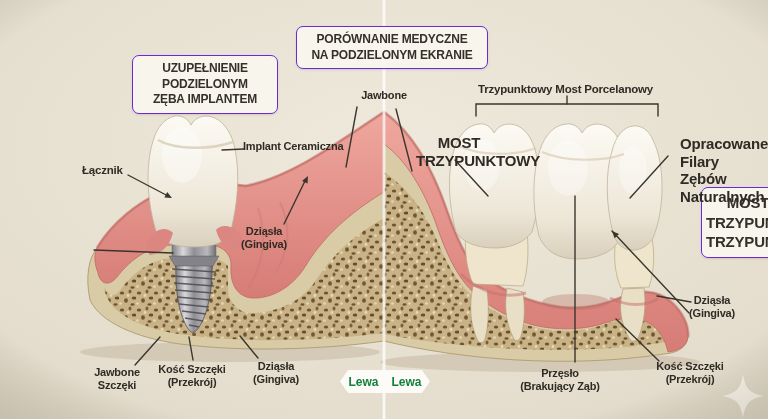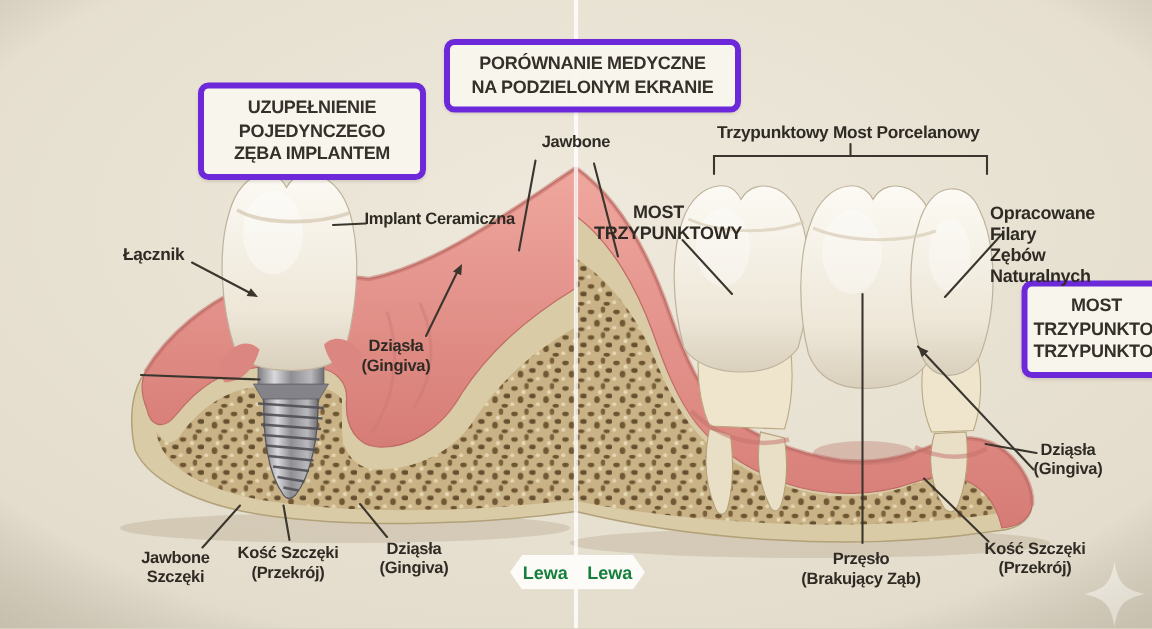--- a/index.html
+++ b/index.html
@@ -3,23 +3,23 @@
 <meta charset="utf-8">
 <style>
   html,body{margin:0;padding:0;background:#cfc8b8;}
   .stage{position:relative;width:768px;height:419px;overflow:hidden;
          font-family:"Liberation Sans",sans-serif;background:#e7e1d3;}
   .stage svg.base{position:absolute;left:0;top:0;}
   .label{position:absolute;font-weight:bold;font-size:11px;line-height:1.18;
          color:#2f2b24;white-space:pre-line;letter-spacing:-0.2px;}
   .box{position:absolute;font-weight:bold;font-size:12px;line-height:1.3;color:#35302a;
        white-space:pre-line;text-align:center;background:rgba(248,245,237,0.95);
-       border:4px solid #6d28d9;border-radius:7px;padding:5px 6px;
+       border:1px solid #6d28d9;border-radius:7px;padding:5px 6px;
        box-shadow:0 1px 2px rgba(80,70,50,0.15);letter-spacing:-0.2px;}
-  .small{font-size:12px;}
+  .small{font-size:15px;margin-left:20px;}
   .view-toggle{position:absolute;left:340px;top:370px;width:90px;height:23px;
        background:#fcfbf7;display:flex;align-items:center;justify-content:center;gap:13px;
        clip-path:polygon(0% 50%,9% 0%,91% 0%,100% 50%,91% 100%,9% 100%);
        font-weight:bold;font-size:12px;color:#15803d;cursor:pointer;}
   .view-toggle span{display:inline-block;}
 </style>
 </head>
 <body>
 
 <div class="stage">
@@ -179,21 +179,21 @@
 
     <path d="M 743,374 C 745.5,389 749,392.5 763,396 C 749,399.5 745.5,403 743,418
              C 740.5,403 737,399.5 723,396 C 737,392.5 740.5,389 743,374 Z" fill="#f8f4e9" opacity="0.9"></path>
 
     <rect width="768" height="419" fill="url(#vigG)"></rect>
   </svg>
 
   <div class="box" style="left:296px;top:26px;width:178px;">PORÓWNANIE MEDYCZNE
 NA PODZIELONYM EKRANIE</div>
   <div class="box" style="left:132px;top:55px;width:132px;">UZUPEŁNIENIE
-POJEDYNCZEGO
+PODZIELONYM
 ZĘBA IMPLANTEM</div>
   <div class="box small" style="left:681px;top:187px;width:84px;padding:5px 4px;">MOST
 TRZYPUNKTOWY
 TRZYPUNKTOWA</div>
 
   <div class="label" style="left:350px;top:89px;width:68px;text-align:center;">Jawbone</div>
   <div class="label" style="left:243px;top:140px;width:112px;text-align:left;">Implant Ceramiczna</div>
   <div class="label" style="left:82px;top:164px;width:62px;text-align:left;font-size:11.5px;">Łącznik</div>
   <div class="label" style="left:234px;top:225px;width:60px;text-align:center;">Dziąsła
 (Gingiva)</div>
@@ -205,21 +205,21 @@
 (Gingiva)</div>
 
   <div class="label" style="left:478px;top:83px;width:180px;text-align:left;font-size:11.5px;">Trzypunktowy Most Porcelanowy</div>
   <div class="label small" style="left:396px;top:134px;width:86px;text-align:center;">MOST
 TRZYPUNKTOWY</div>
   <div class="label small" style="left:660px;top:135px;width:100px;text-align:left;">Opracowane Filary
 Zębów
 Naturalnych</div>
   <div class="label" style="left:684px;top:294px;width:56px;text-align:center;">Dziąsła
 (Gingiva)</div>
-  <div class="label" style="left:526px;top:367px;width:96px;text-align:center;">Przęsło
+  <div class="label" style="left:512px;top:367px;width:96px;text-align:center;">Przęsło
 (Brakujący Ząb)</div>
   <div class="label" style="left:650px;top:360px;width:80px;text-align:center;">Kość Szczęki
 (Przekrój)</div>
 
   <div class="view-toggle">
     <span>Lewa</span>
     <span>Lewa</span>
   </div>
 
 </div>

